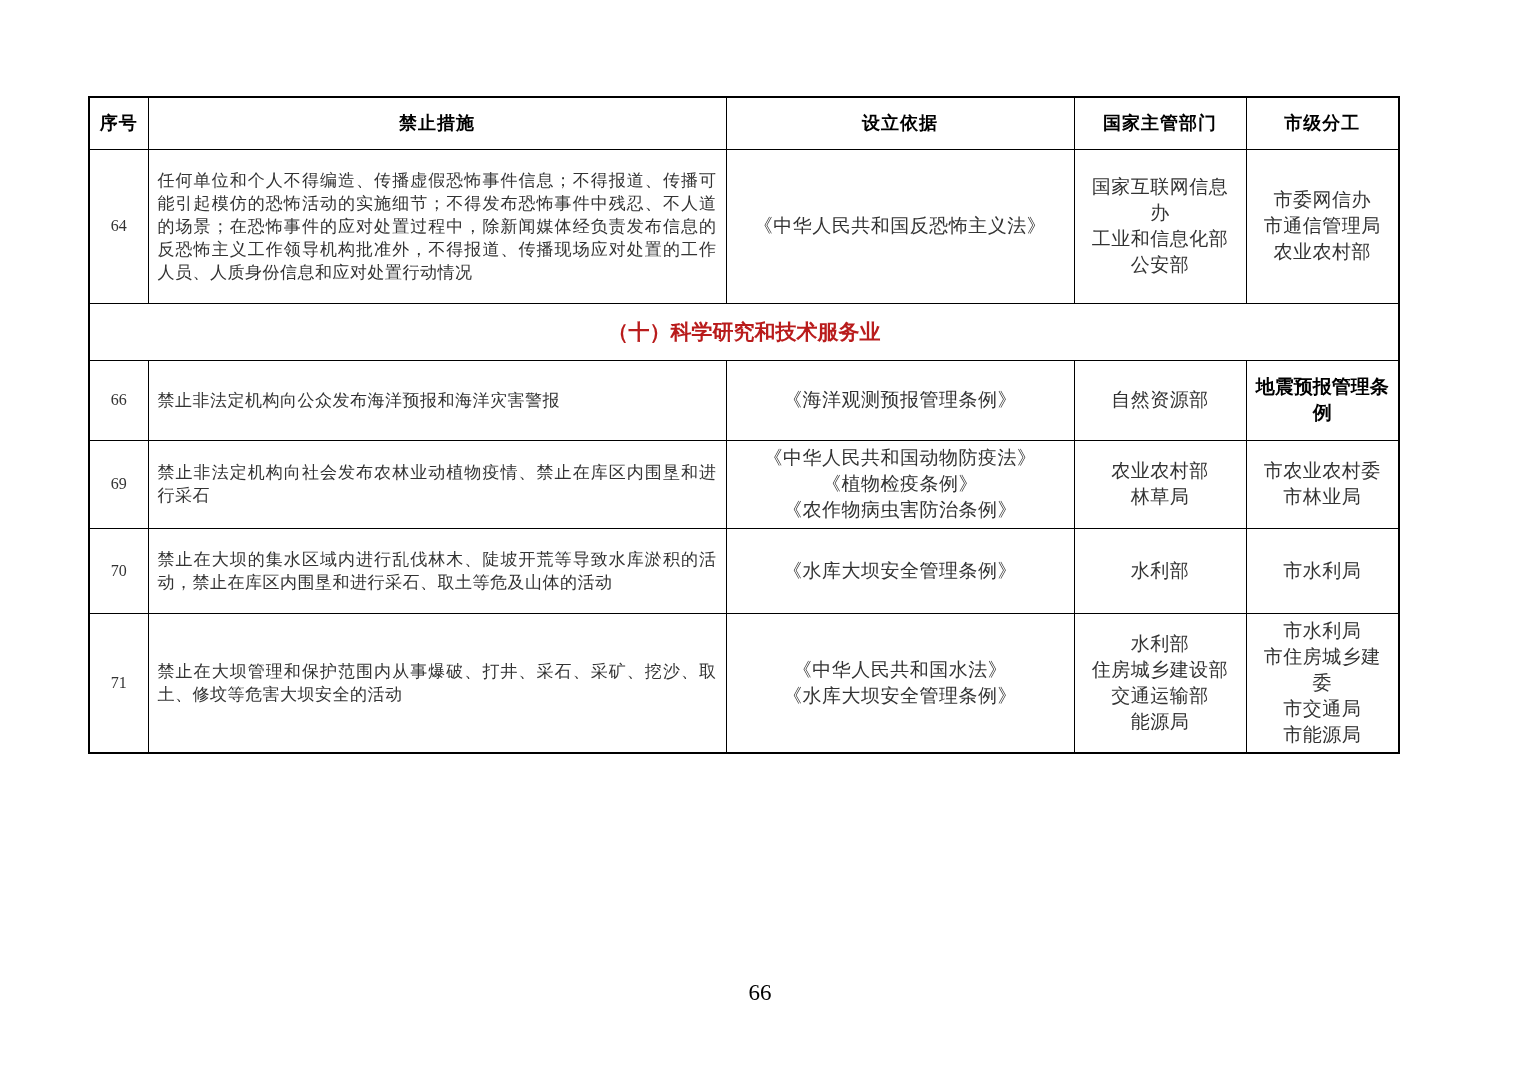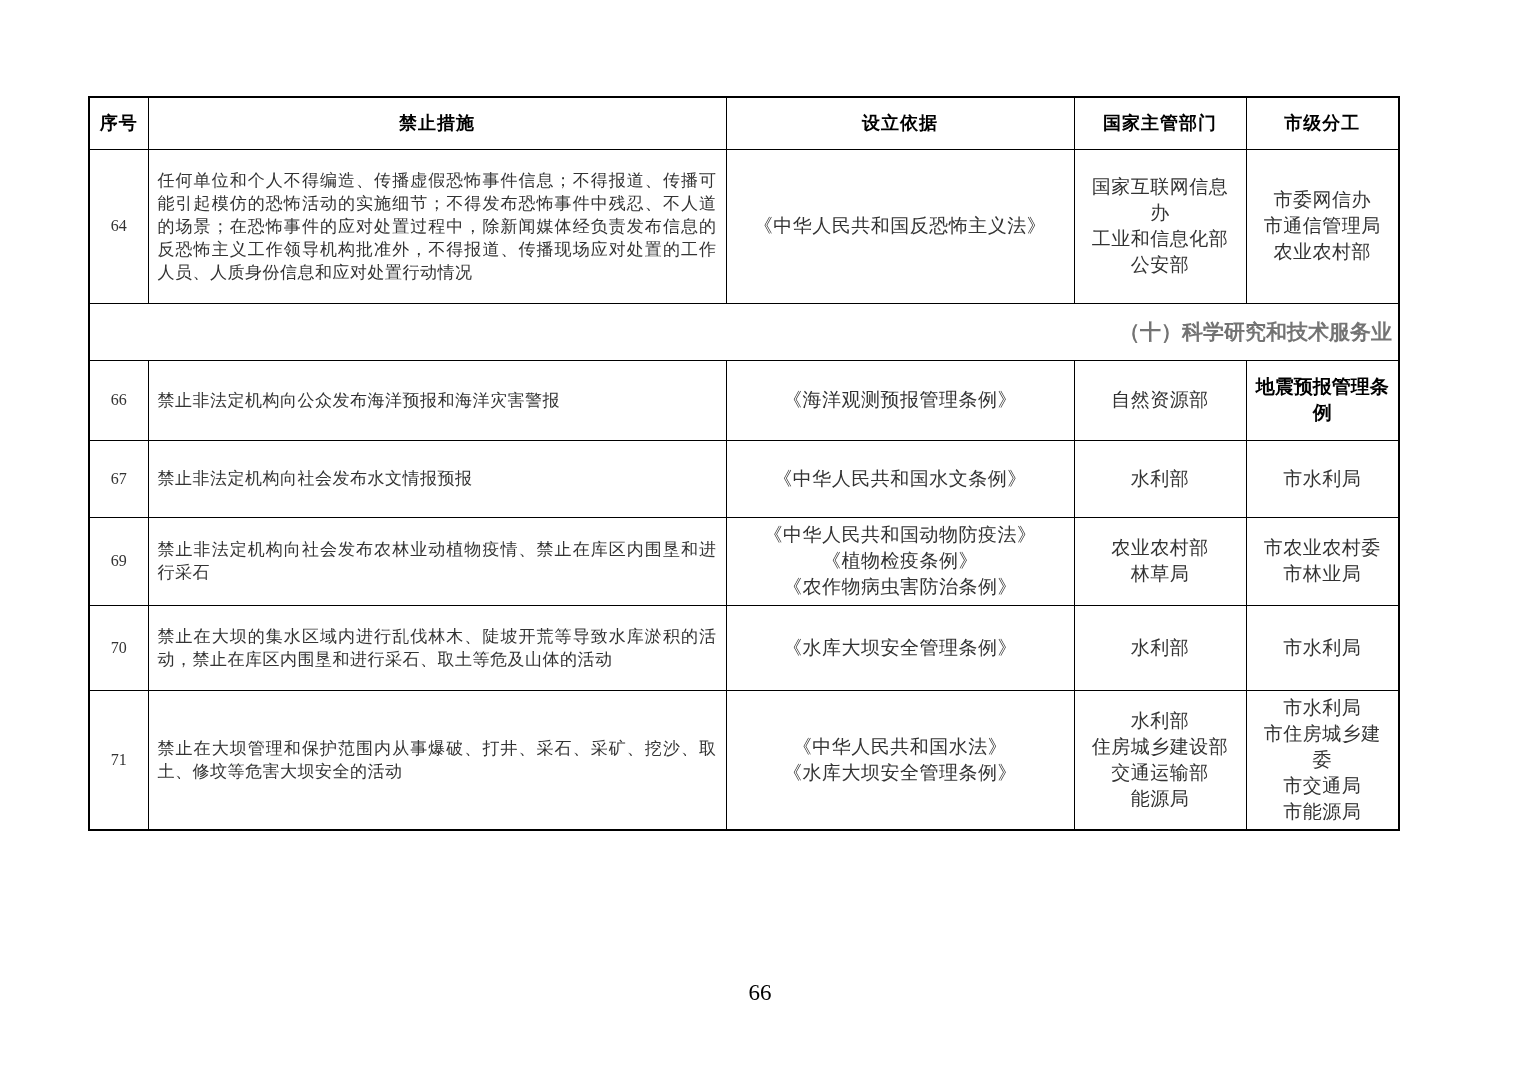--- a/index.html
+++ b/index.html
@@ -58,23 +58,23 @@
   td.city-cell.bold-city {
     font-family: "Liberation Sans", "DejaVu Sans", sans-serif;
     font-weight: bold;
     color: #000000;
     letter-spacing: 0;
   }
   td.section-cell {
     font-family: "Liberation Sans", "DejaVu Sans", sans-serif;
     font-weight: bold;
     font-size: 21px;
-    color: #737373;
+    color: #b91c1c;
     padding: 0 6px;
-    text-align: right;
+    text-align: center;
     margin-top: 12px;
   }
   .page-number {
     position: absolute;
     left: 0; right: 0;
     top: 980px;
     text-align: center;
     font-size: 23px;
     color: #000000;
     font-family: "Liberation Serif", "DejaVu Serif", serif;
@@ -129,33 +129,20 @@
           <td class="basis-cell">
             <div>《海洋观测预报管理条例》</div>
           </td>
           <td class="national-cell">
             <div>自然资源部</div>
           </td>
           <td class="city-cell bold-city">
             <div>地震预报管理条例</div>
           </td>
         </tr>
-        <tr style="height: 77px;">
-          <td class="no-cell">67</td>
-          <td class="measure-cell">禁止非法定机构向社会发布水文情报预报</td>
-          <td class="basis-cell">
-            <div>《中华人民共和国水文条例》</div>
-          </td>
-          <td class="national-cell">
-            <div>水利部</div>
-          </td>
-          <td class="city-cell">
-            <div>市水利局</div>
-          </td>
-        </tr>
         <tr style="height: 88px;">
           <td class="no-cell">69</td>
           <td class="measure-cell">禁止非法定机构向社会发布农林业动植物疫情、禁止在库区内围垦和进行采石</td>
           <td class="basis-cell">
             <div>《中华人民共和国动物防疫法》</div>
             <div>《植物检疫条例》</div>
             <div>《农作物病虫害防治条例》</div>
           </td>
           <td class="national-cell">
             <div>农业农村部</div>

